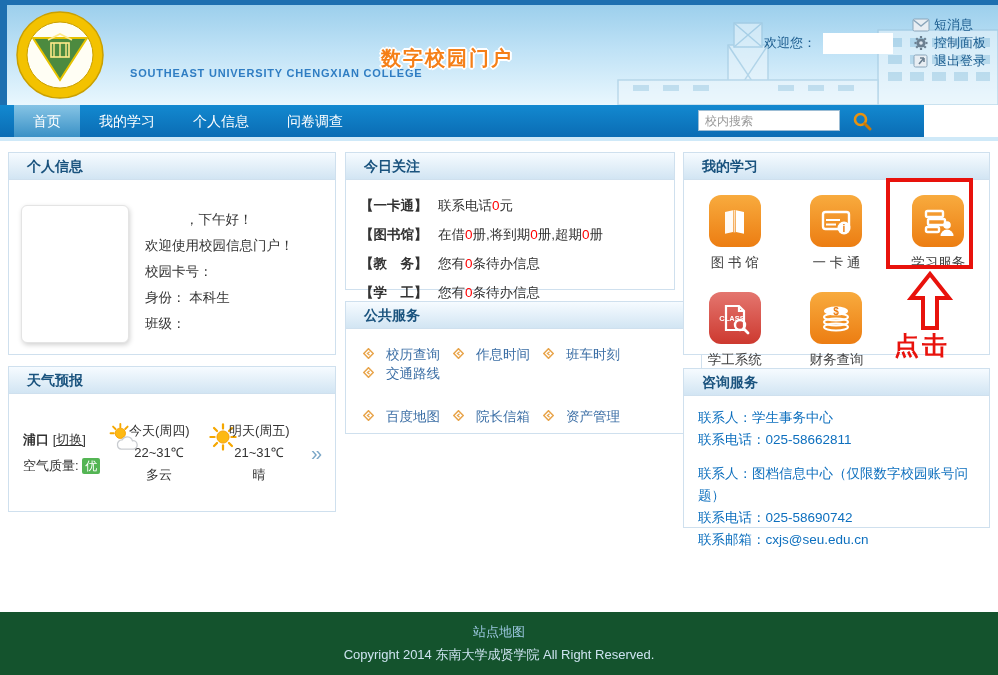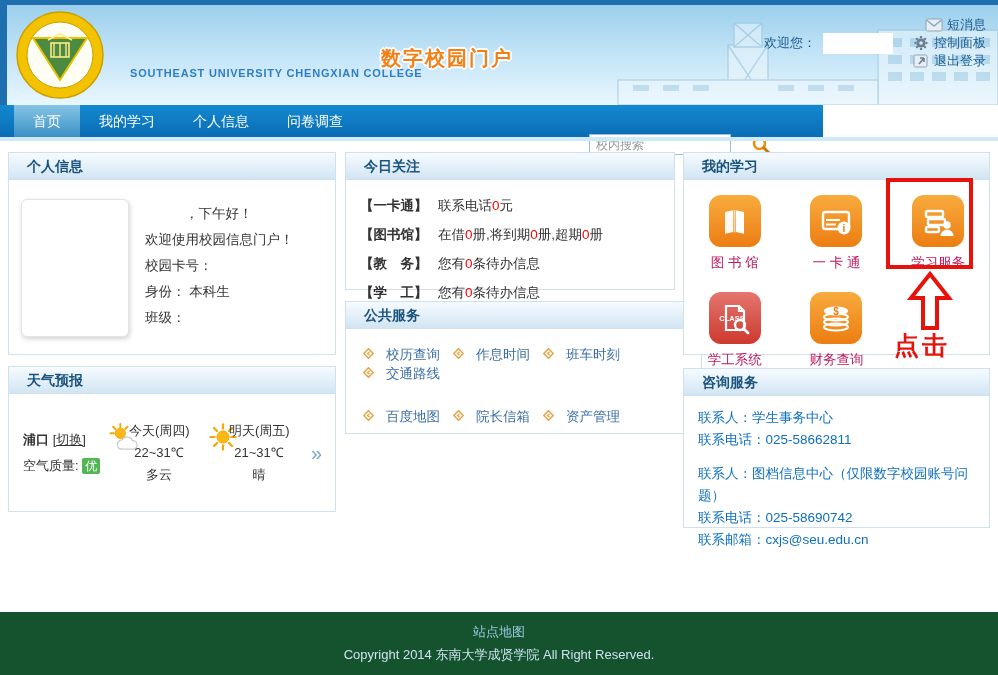--- a/index.html
+++ b/index.html
@@ -18,50 +18,50 @@
                 text-shadow:1px 1px 0 #fff; }
   .brand-english { position:absolute; left:123px; top:62px; font-size:11px; font-weight:bold;
                    color:#2f7dc3; letter-spacing:.8px; }
   .portal-title { position:absolute; left:374px; top:40px; font-size:20px; font-weight:bold; color:#f57f17;
                   letter-spacing:2px;
                   text-shadow:-2px 0 0 #fff, 2px 0 0 #fff, 0 -2px 0 #fff, 0 2px 0 #fff,
                               -1px -1px 0 #fff, 1px 1px 0 #fff, -1px 1px 0 #fff, 1px -1px 0 #fff; }
   .welcome-bar { position:absolute; right:12px; top:11px; display:flex; align-items:center;
                  gap:7px; font-size:13px; color:#1b5c8e; z-index:5; }
   .redact-box { width:70px; height:21px; background:#fff; }
-  .head-link { display:flex; align-items:center; gap:4px; cursor:pointer; margin-left:12px;justify-content:flex-end; }
+  .head-link { display:flex; align-items:center; gap:4px; cursor:pointer; margin-left:12px; }
   .head-icon { width:18px; height:16px; display:inline-block; }
 
   
-  .nav { position:absolute; left:0; top:105px; width:823px; height:32px;
+  .nav { position:absolute; left:0; top:105px; width:924px; height:32px;
          background:linear-gradient(180deg,#1389d0 0%,#0a6cb4 100%); }
   .nav-items { display:flex; height:32px; margin-left:14px; }
   .nav-item { padding:0 19px; line-height:32px; color:#fff; font-size:14px; cursor:pointer; }
   .nav-item.active { background:linear-gradient(180deg,#86c4e5 0%,#3a91c6 100%); }
-  .nav-search { position:absolute; right:52px; top:5px; display:flex; align-items:center; gap:20px;margin-top:24px; }
+  .nav-search { position:absolute; right:52px; top:5px; display:flex; align-items:center; gap:12px; }
   .nav-search input { width:142px; height:21px; border:1px solid #9dbdd4; padding:0 6px;
                       font-size:12px; color:#333; background:#fff; }
   .nav-search input::placeholder { color:#9a9a9a; }
   .search-btn { width:20px; height:20px; background:none; border:none; cursor:pointer; padding:0; }
   .strip { position:absolute; left:0; top:137px; width:998px; height:4px; background:#cfe9f8; }
 
   
   .panel { position:absolute; background:#fff; border:1px solid #cfe0ee; }
   .panel-header { height:27px; line-height:27px; padding-left:18px;
                   background:linear-gradient(180deg,#f6fbff 0%,#d2e5f3 100%);
                   border-bottom:1px solid #cfe0ee; color:#1a537e; font-weight:bold; font-size:14px; }
   #panel-profile  { left:8px;   top:152px; width:328px; height:203px; }
   #panel-weather  { left:8px;   top:366px; width:328px; height:146px; }
   #panel-focus    { left:345px; top:152px; width:330px; height:138px; }
   #panel-services { left:345px; top:301px; width:357px; height:133px; }
   #panel-study    { left:683px; top:152px; width:307px; height:203px; }
   #panel-consult  { left:683px; top:368px; width:307px; height:160px; }
 
   
-  .profile-body { display:flex; padding:19px 12px; }
+  .profile-body { display:flex; padding:25px 12px; }
   .photo-placeholder { width:108px; height:138px; flex:none; background:#fff; border:1px solid #e4e4e4;
                        border-radius:6px; box-shadow:1px 2px 5px rgba(0,0,0,.18); }
   .profile-lines { margin-left:16px; font-size:13.5px; color:#333; line-height:26px; padding-top:2px; }
   .profile-lines div:first-child { padding-left:40px; }
 
   
   .weather-body { display:flex; align-items:center; padding:26px 6px 0 14px; font-size:13px; color:#333; }
   .weather-left { width:86px; flex:none; line-height:26px; }
   .weather-switch { text-decoration:underline; cursor:pointer; color:#333; }
   .air-badge { display:inline-block; background:#54b554; color:#fff; padding:0 3px; font-size:12px;
@@ -83,21 +83,21 @@
                   color:#3b6ea5; font-size:13.5px; cursor:pointer; }
 
   
   .apps-grid { display:grid; grid-template-columns:repeat(3,1fr); row-gap:20px; padding-top:15px;
                justify-items:center; }
   .app { display:flex; flex-direction:column; align-items:center; cursor:pointer; }
   .app-icon { width:52px; height:52px; border-radius:12px; display:flex; align-items:center;
               justify-content:center; }
   .app-icon.orange { background:linear-gradient(180deg,#f8ab3e 0%,#ec7d12 100%); }
   .app-icon.red    { background:linear-gradient(180deg,#e4766f 0%,#cd392f 100%); }
-  .app-label { margin-top:7px; font-size:13.5px; color:#be185d; }
+  .app-label { margin-top:7px; font-size:13.5px; color:#404040; }
 
   
   .consult-body { padding:11px 14px; font-size:13.5px; color:#0d6fbe; line-height:22px; }
   .consult-group { margin-bottom:12px; }
 
   
   .anno-rect { position:absolute; left:886px; top:178px; width:87px; height:91px;
                border:4px solid #e8120c; pointer-events:none; z-index:10; }
   .anno-arrow { position:absolute; left:905px; top:271px; pointer-events:none; z-index:10; }
   .anno-text { position:absolute; left:894px; top:329px; color:#e8120c; font-size:25px;

